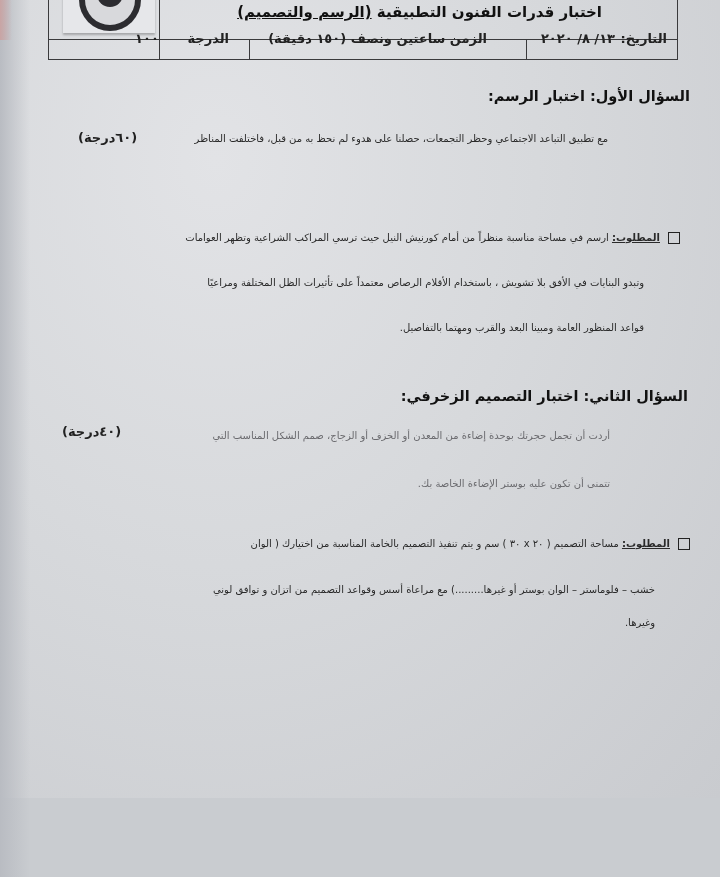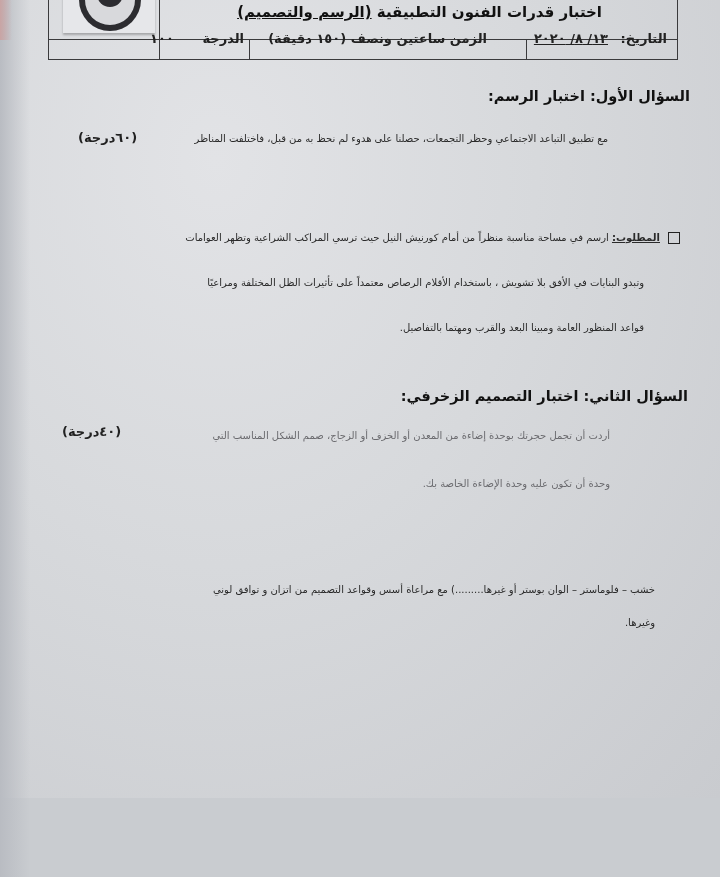--- a/index.html
+++ b/index.html
@@ -89,24 +89,24 @@
       </div>
     </div>
 
     <div class="title">
       <span>اختبار قدرات الفنون التطبيقية</span>
       <span class="u">(الرسم والتصميم)</span>
     </div>
 
     <div class="cell-text" style="right:10px;">
       <span>التاريخ:</span>
-      <span style="margin-right:8px;text-decoration:underline;">١٣/ ٨/ ٢٠٢٠</span>
+      <span style="margin-right:1px;">١٣/ ٨/ ٢٠٢٠</span>
     </div>
     <div class="cell-text" style="right:190px;">الزمن ساعتين ونصف (١٥٠ دقيقة)</div>
-    <div class="cell-text" style="right:433px;text-align:center;">
+    <div class="cell-text" style="right:448px;text-align:center;">
       <span>الدرجة</span>
       <span style="margin-right:24px;">١٠٠</span>
     </div>
   </div>
 
   <div class="rtl qhead" style="right:30px; top:88px;">السؤال الأول: اختبار الرسم:</div>
   <div class="rtl marks" style="left:78px; top:98px;">(٦٠درجة)</div>
 
   <div class="rtl para" style="right:112px; top:133px;">مع تطبيق التباعد الاجتماعي وحظر التجمعات، حصلنا على هدوء لم نحظ به من قبل، فاختلفت المناظر</div>
 
@@ -114,17 +114,21 @@
     <span class="checkbox"></span><span class="req">المطلوب:</span>
     <span>ارسم في مساحة مناسبة منظراً من أمام كورنيش النيل حيث ترسي المراكب الشراعية وتظهر العوامات</span>
   </div>
   <div class="rtl para" style="right:76px; top:277px;">وتبدو البنايات في الأفق بلا تشويش ، باستخدام الأقلام الرصاص معتمداً على تأثيرات الظل المختلفة ومراعيًا</div>
   <div class="rtl para" style="right:76px; top:322px;margin-left:32px;">قواعد المنظور العامة ومبينا البعد والقرب ومهتما بالتفاصيل.</div>
 
   <div class="rtl qhead" style="right:32px; top:388px;">السؤال الثاني: اختبار التصميم الزخرفي:</div>
   <div class="rtl marks" style="left:62px; top:392px;">(٤٠درجة)</div>
 
   <div class="rtl para faded" style="right:110px; top:430px;">أردت أن تجمل حجرتك بوحدة إضاءة من المعدن أو الخزف أو الزجاج، صمم الشكل المناسب التي</div>
-  <div class="rtl para faded" style="right:110px; top:478px;">وحدة أن تكون عليه وحدة الإضاءة الخاصة بك.</div>
+  <div class="rtl para faded" style="right:110px; top:478px;">تتمنى أن تكون عليه بوستر الإضاءة الخاصة بك.</div>
 
+  <div class="rtl para" style="right:30px; top:538px;">
+    <span class="checkbox"></span><span class="req">المطلوب:</span>
+    <span>مساحة التصميم ( ٢٠ x ٣٠ ) سم و يتم تنفيذ التصميم بالخامة المناسبة من اختيارك ( الوان</span>
+  </div>
   <div class="rtl para" style="right:65px; top:584px;">خشب – فلوماستر – الوان بوستر أو غيرها.........) مع مراعاة أسس وقواعد التصميم من اتزان و توافق لوني</div>
   <div class="rtl para" style="right:65px; top:617px;">وغيرها.</div>
 </div>
 
 </body></html>

